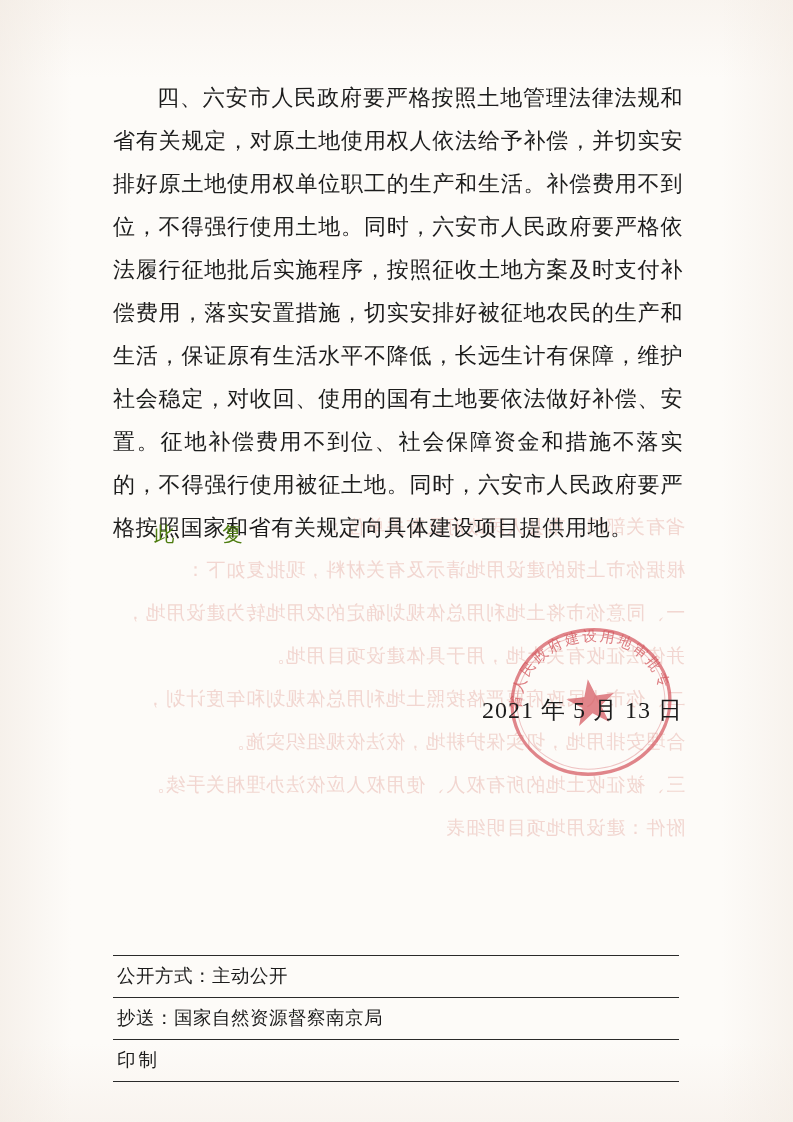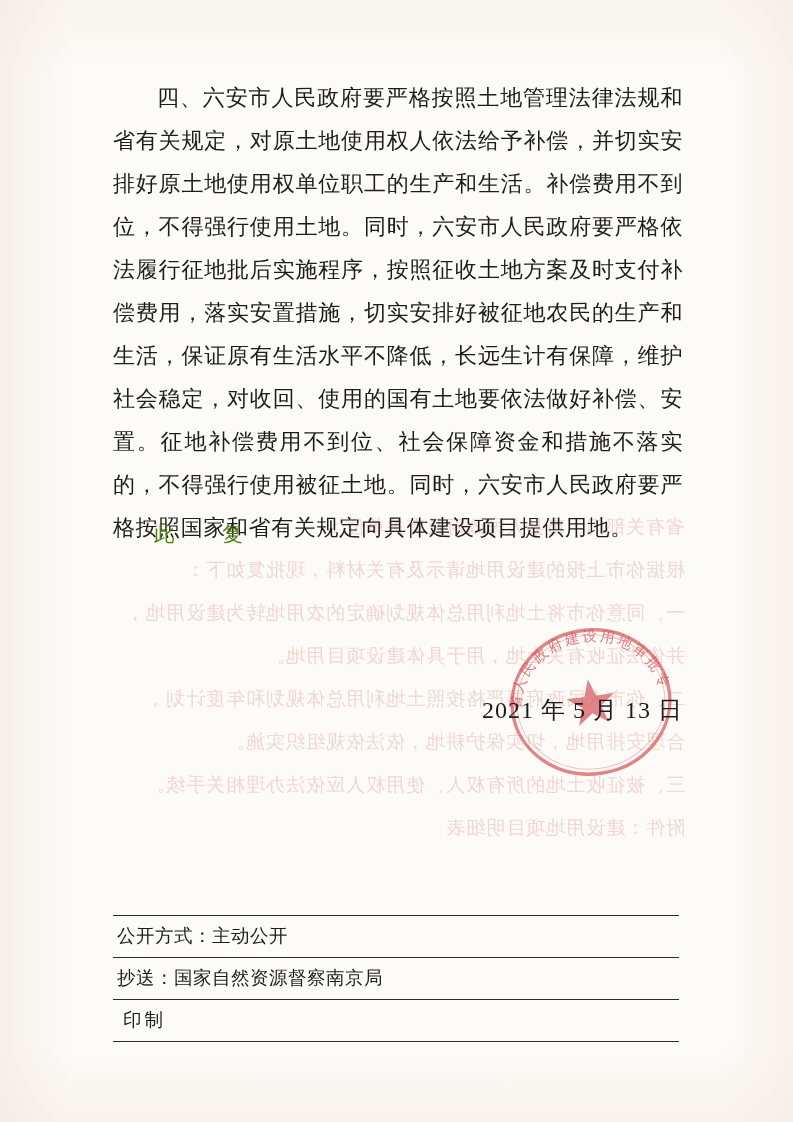--- a/index.html
+++ b/index.html
@@ -95,40 +95,40 @@
     filter: blur(0.4px);
     pointer-events: none;
     user-select: none;
   }
   .ghost p { margin: 0; }
 
   
   .footer {
     position: absolute;
     left: 113px;
-    top: 915px;
+    top: 955px;
     width: 566px;
     font-size: 18.5px;
     color: #1c1c1c;
     letter-spacing: 0.5px;
   }
   .footer .rule {
     height: 1px;
     background: #2a2a2a;
     margin: 0;
   }
   .footer .row {
     display: flex;
     align-items: baseline;
     justify-content: space-between;
     padding: 7px 0 8px 4px;
     line-height: 26px;
   }
   .footer .row .left { white-space: pre; }
-  .footer .row .right { padding-right: 30px; letter-spacing: 3px; margin-left: 6px; }
+  .footer .row .right { padding-right: 30px; letter-spacing: 3px; }
 </style>
 </head>
 <body>
 
 <div class="page">
 
   <div class="paper-tone"></div>
 
   <div class="ghost">
     <p>省有关部门、市县人民政府及有关单位：</p>

